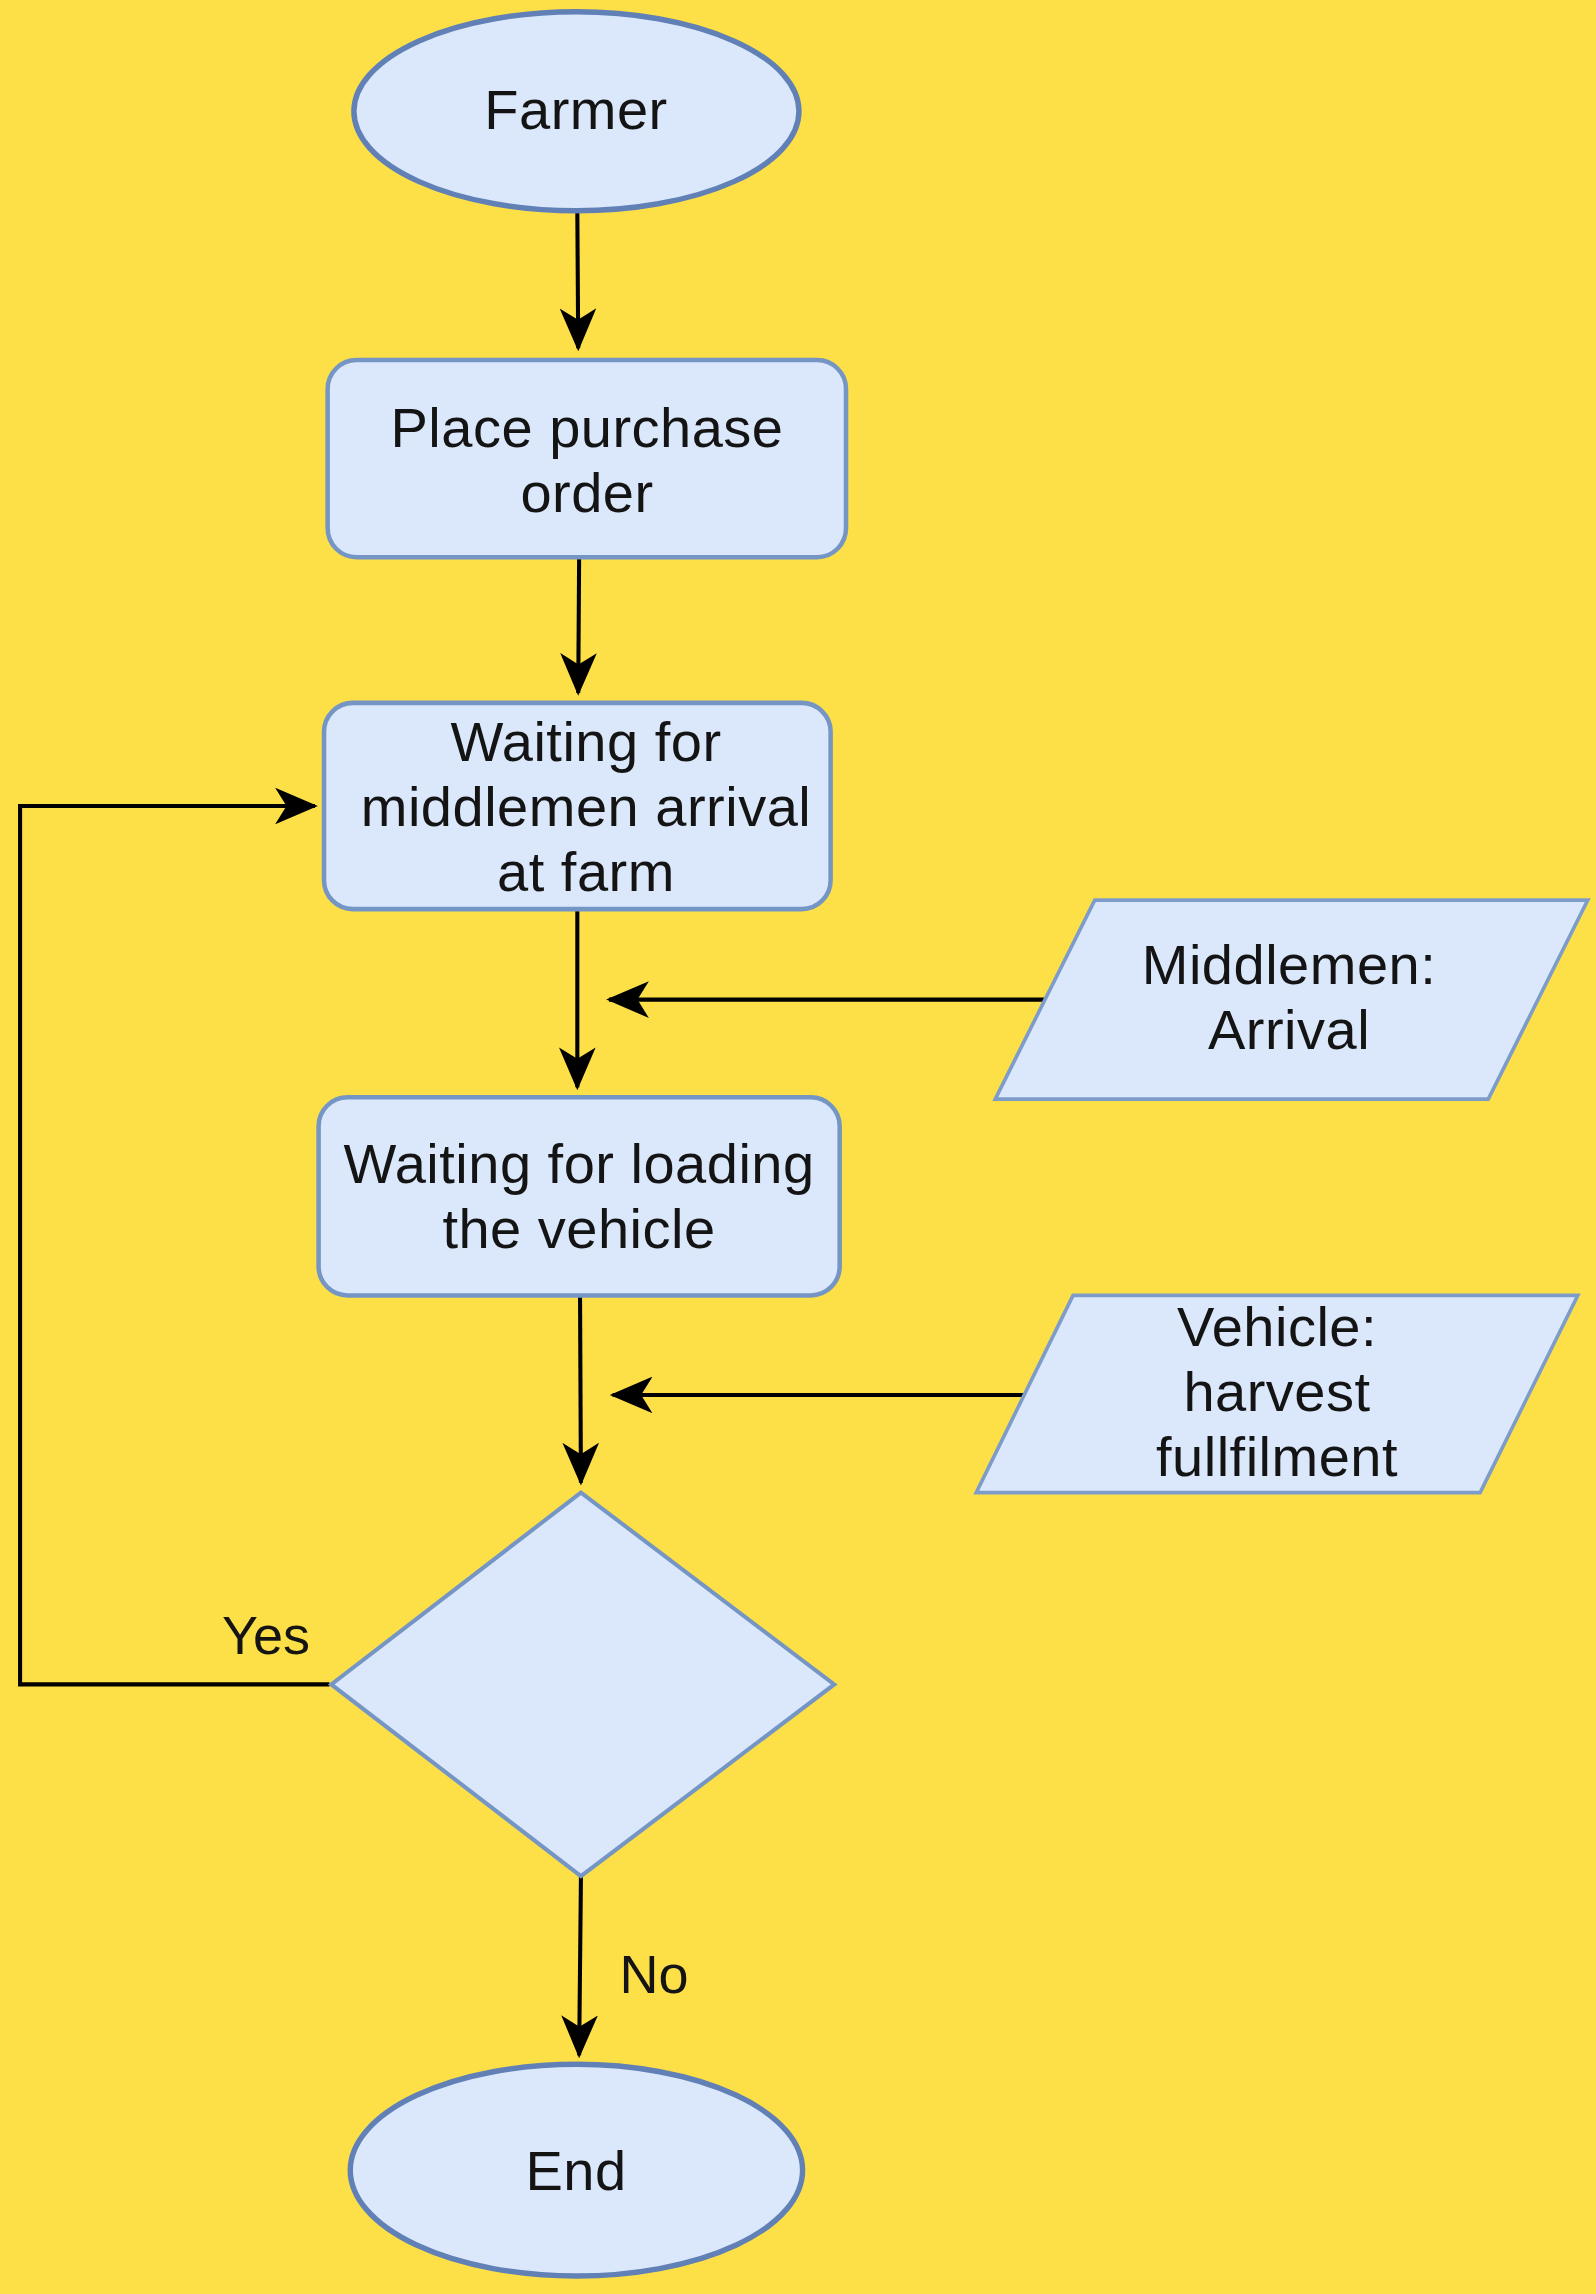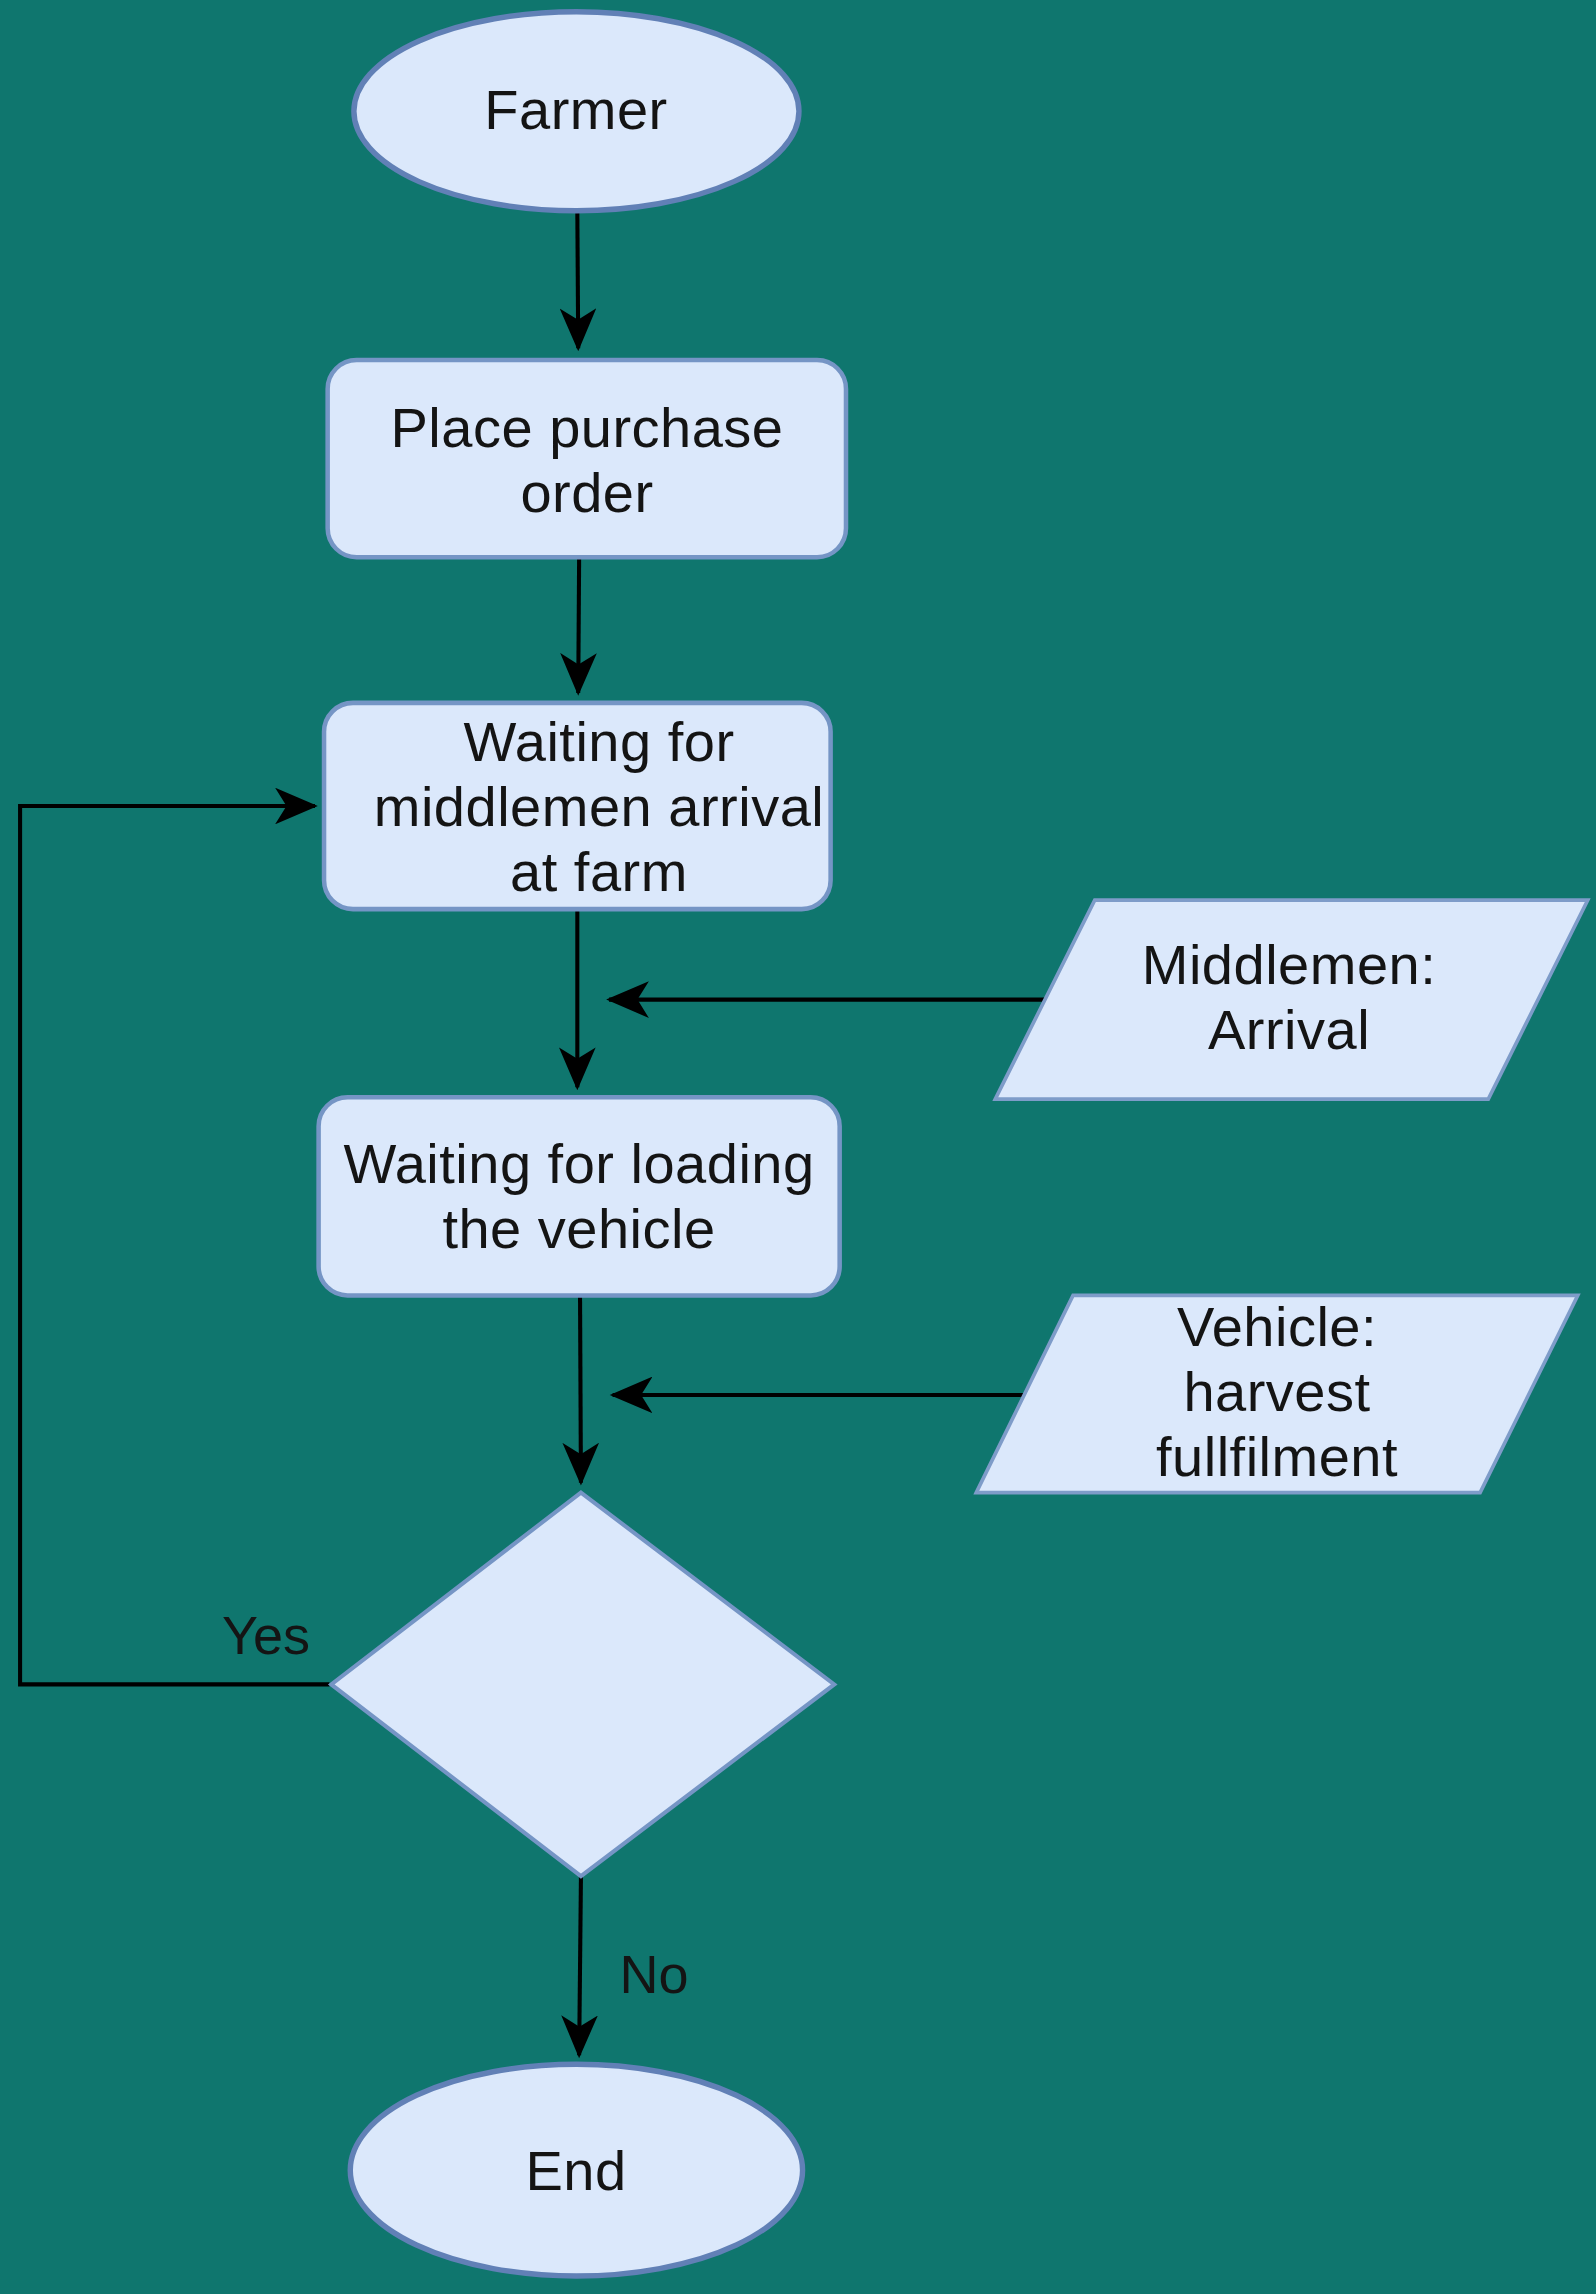--- a/index.html
+++ b/index.html
@@ -1,20 +1,20 @@
 <!DOCTYPE html>
 <html style="font-size:14.5px"><head>
 <meta charset="utf-8">
 <style>
   html, body { margin: 0; padding: 0; background: #ffffff; }
   .canvas {
     position: relative;
     width: 1597px;
     height: 2295px;
-    background: #0f766e;
+    background: #fde047;
     font-family: "Liberation Sans", "DejaVu Sans", sans-serif;
     overflow: hidden;
   }
   .canvas svg.layer {
     position: absolute;
     left: 0; top: 0;
     width: 1597px; height: 2295px;
   }
   .label {
     position: absolute;
@@ -73,21 +73,21 @@
     <path d="M 642 1650 L 922 1862 L 642 2074 L 366 1862 Z" fill="#dbe8fb" stroke="#7595c5" stroke-width="4.5"></path>
 
     <ellipse cx="637" cy="2399" rx="250" ry="117" fill="#dbe8fb" stroke="#6180b6" stroke-width="6"></ellipse>
   </svg>
 
   <div class="label" style="left:576px; top:109px;">Farmer</div>
 
   <div class="label" style="left:587px; top:460px;">Place purchase
 order</div>
 
-  <div class="label" style="left:599px; top:806px;">Waiting for
+  <div class="label" style="left:586px; top:806px;">Waiting for
 middlemen arrival
 at farm</div>
 
   <div class="label" style="left:579px; top:1196px;">Waiting for loading
 the vehicle</div>
 
   <div class="label" style="left:1289px; top:997px;">Middlemen:
 Arrival</div>
 
   <div class="label" style="left:1277px; top:1391px;">Vehicle: harvest

